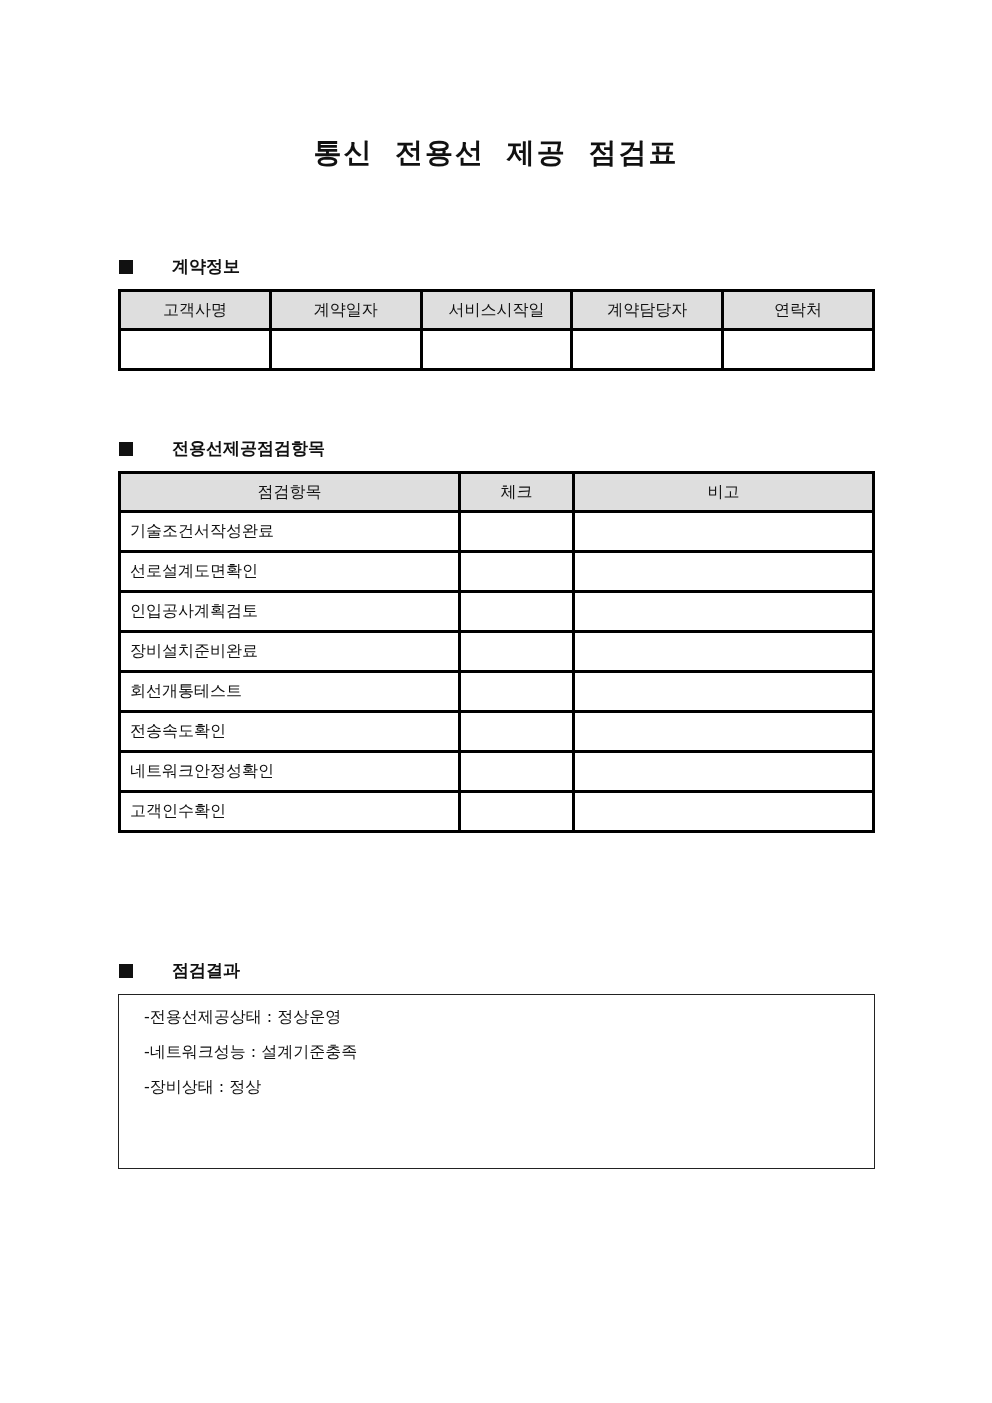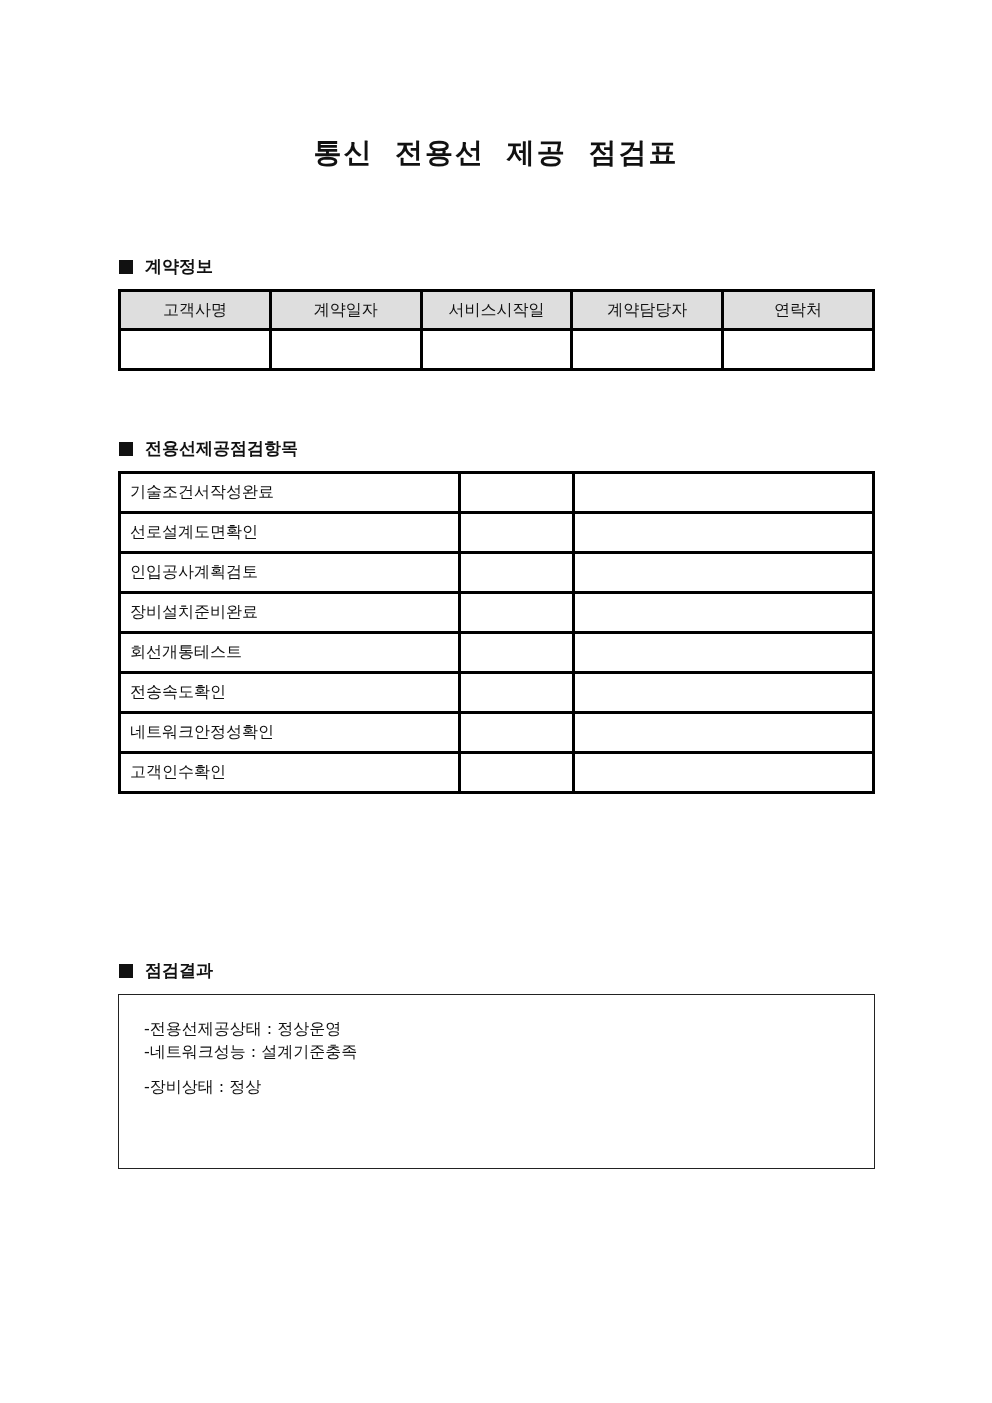--- a/index.html
+++ b/index.html
@@ -1,18 +1,18 @@
 <!DOCTYPE html>
 <html><head>
 <meta charset="utf-8">
 <style>
   html, body { margin:0; padding:0; background:#ffffff; }
   body { width:992px; height:1403px; position:relative; font-family:"DejaVu Sans","Liberation Sans",sans-serif; color:#111; }
   .title { position:absolute; top:134px; left:0; width:992px; text-align:center; font-size:28px; font-weight:bold; letter-spacing:2px; word-spacing:10px; }
-  .section-head { position:absolute; left:119px; font-size:17px; font-weight:bold; display:flex; align-items:center; }
+  .section-head { position:absolute; left:119px; font-size:17px; font-weight:bold; display:flex; align-items:center;gap:27px; }
   .sq { display:inline-block; width:14px; height:14px; background:#111; margin-right:12px; }
   table { position:absolute; border-collapse:collapse; table-layout:fixed; left:118px; width:757px; }
   td, th { border:3px solid #000000; font-size:16px; font-weight:normal; padding:0; }
   th { background:#dedede; text-align:center; height:36px; }
   td { height:37px; }
   td.item { padding-left:9px; text-align:left; }
   .result-box { position:absolute; left:118px; top:994px; width:755px; height:173px; border:1px solid #222; }
   .result-line { position:absolute; left:25px; font-size:16px; }
 </style>
 </head>
@@ -47,20 +47,25 @@
   <span class="sq"></span>
   <span>전용선제공점검항목</span>
 </div>
 <table style="top:471px;">
   <colgroup>
       <col style="width:340px">
       <col style="width:114px">
       <col>
     </colgroup>
   <tbody>
+      <tr>
+    <th>점검항목</th>
+    <th>체크</th>
+    <th>비고</th>
+  </tr>
   <tr>
         <td class="item">기술조건서작성완료</td>
         <td></td>
         <td></td>
       </tr>
   <tr>
         <td class="item">선로설계도면확인</td>
         <td></td>
         <td></td>
       </tr>
@@ -95,16 +100,16 @@
         <td></td>
       </tr>
 </tbody>
   </table>
 
 <div class="section-head" style="top:959px;">
   <span class="sq"></span>
   <span>점검결과</span>
 </div>
 <div class="result-box">
-  <div class="result-line" style="top:24px;">-전용선제공상태 : 정상운영</div>
+  <div class="result-line" style="top:12px;">-전용선제공상태 : 정상운영</div>
   <div class="result-line" style="top:47px;">-네트워크성능 : 설계기준충족</div>
   <div class="result-line" style="top:82px;">-장비상태 : 정상</div>
 </div>
 
 </body></html>

